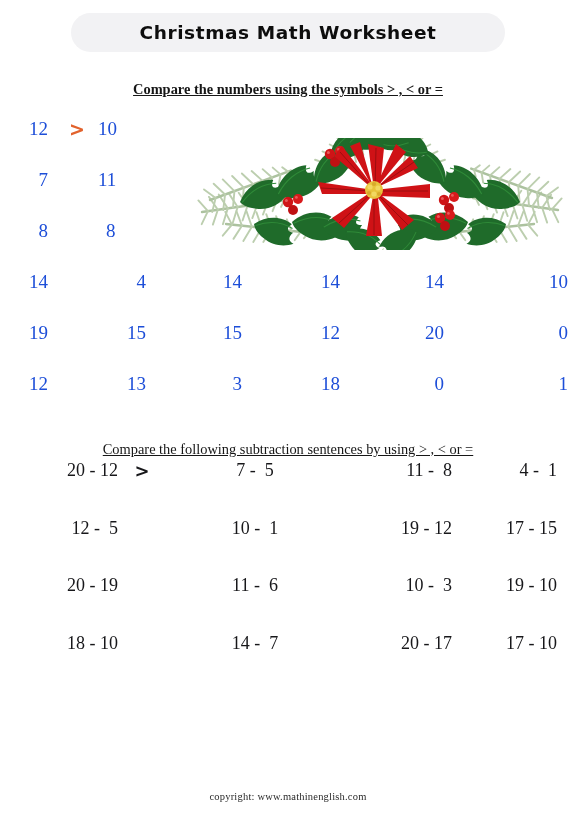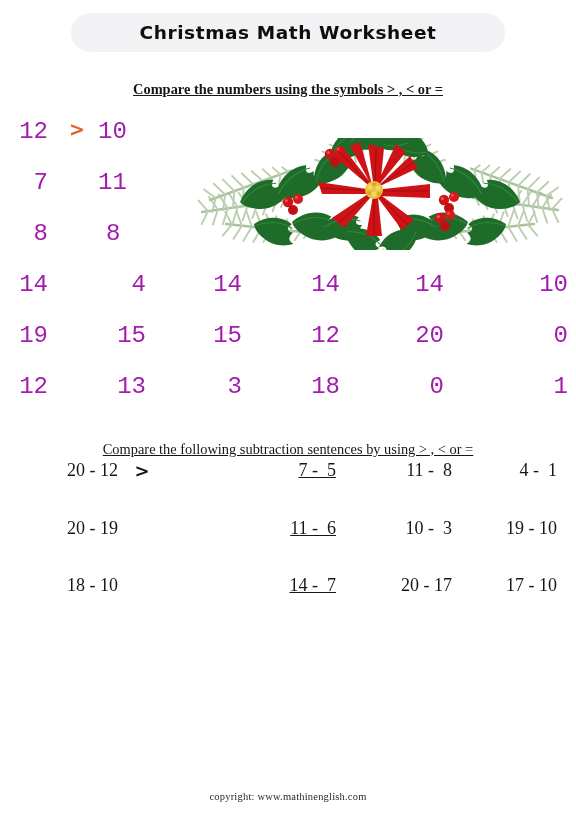--- a/index.html
+++ b/index.html
@@ -56,26 +56,25 @@
     top: 118px;
     left: 0;
     width: 576px;
   }
   .num-row {
     display: flex;
     height: 51px;
     align-items: flex-start;
   }
   .num-cell {
-    font-size: 24px;
-    color: #a21caf;
+    font-size: 19px;
+    color: #1d4ed8;
     text-align: right;
     box-sizing: border-box;
     padding-right: 8px;
-    font-family: Liberation Mono, monospace;
   }
   
   .c1 { width: 56px; }
   .c2 { width: 98px; }
   .c3 { width: 96px; }
   .c4 { width: 98px; }
   .c5 { width: 104px; }
   .c6 { width: 124px; }
 
   .gt-mark {
@@ -111,21 +110,21 @@
     align-items: flex-start;
   }
   .sub-cell {
     font-size: 18px;
     color: #17171a;
     box-sizing: border-box;
     white-space: pre;
   }
   .s1 { width: 118px; text-align: right; padding-right: 0px; }
   .sgap { width: 48px; text-align: center; }
-  .s2 { width: 170px; text-align: right; padding-left: 8px; text-decoration: underline; }
+  .s2 { width: 170px; text-align: center; padding-left: 8px; }
   .s3 { width: 116px; text-align: right; }
   .s4 { width: 124px; text-align: right; padding-right: 19px; }
 
   
   .footer {
     position: absolute;
     top: 791px;
     width: 100%;
     text-align: center;
     font-family: Liberation Serif, serif;
@@ -317,20 +316,27 @@
 
   <div class="sub-row">
     <span class="sub-cell s1">20 - 12</span>
     <span class="sub-cell sgap gt-mark">&gt;</span>
     <span class="sub-cell s2">7 -  5</span>
     <span class="sub-cell s3">11 -  8</span>
     <span class="sub-cell s4">4 -  1</span>
   </div>
 
 
+  <div class="sub-row">
+    <span class="sub-cell s1">12 -  5</span>
+    <span class="sub-cell sgap"></span>
+    <span class="sub-cell s2">10 -  1</span>
+    <span class="sub-cell s3">19 - 12</span>
+    <span class="sub-cell s4">17 - 15</span>
+  </div>
 
   <div class="sub-row">
     <span class="sub-cell s1">20 - 19</span>
     <span class="sub-cell sgap"></span>
     <span class="sub-cell s2">11 -  6</span>
     <span class="sub-cell s3">10 -  3</span>
     <span class="sub-cell s4">19 - 10</span>
   </div>
 
   <div class="sub-row">

